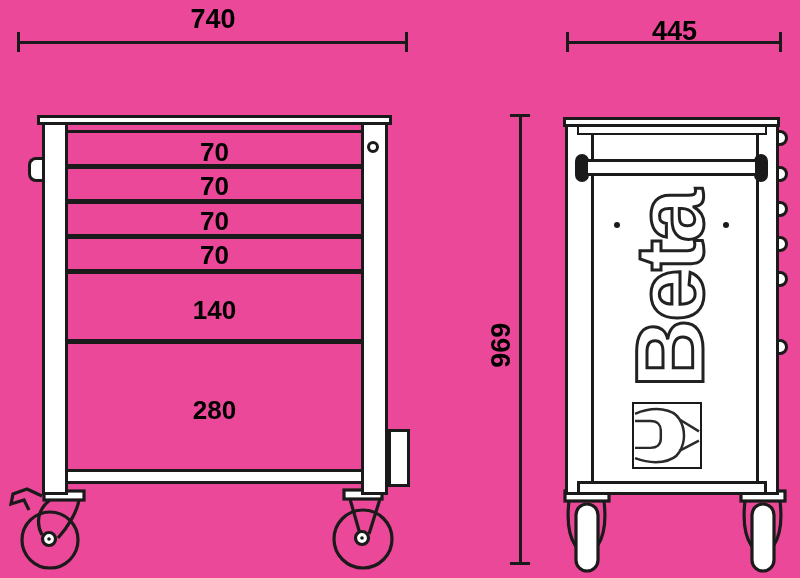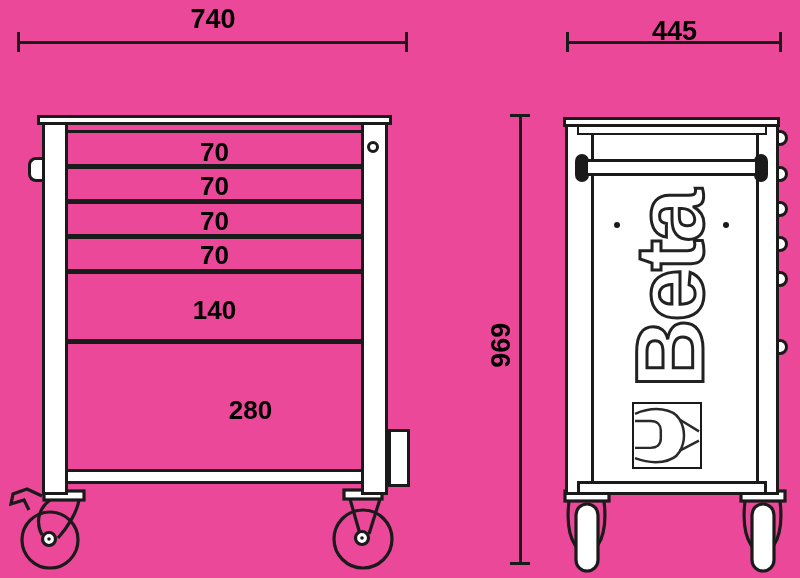--- a/index.html
+++ b/index.html
@@ -41,21 +41,21 @@
   <div class="abs sep" style="left:68px;top:269px;width:293px;height:5px;z-index:3;"></div>
   <div class="abs sep" style="left:68px;top:339px;width:293px;height:5px;z-index:3;"></div>
 
   <div class="abs" style="left:68px;top:469px;width:293px;height:15px;border-top:3.5px solid #1a1a1a;border-bottom:3.5px solid #1a1a1a;background:#fff;box-sizing:border-box;z-index:3;"></div>
 
   <div class="abs lbl drawer-lbl" style="left:68px;top:139px;width:293px;">70</div>
   <div class="abs lbl drawer-lbl" style="left:68px;top:173px;width:293px;">70</div>
   <div class="abs lbl drawer-lbl" style="left:68px;top:208px;width:293px;">70</div>
   <div class="abs lbl drawer-lbl" style="left:68px;top:242px;width:293px;">70</div>
   <div class="abs lbl drawer-lbl" style="left:68px;top:297px;width:293px;">140</div>
-  <div class="abs lbl drawer-lbl" style="left:68px;top:397px;width:293px;margin-left:36px;">280</div>
+  <div class="abs lbl drawer-lbl" style="left:68px;top:397px;width:293px;">280</div>
 
   <div class="abs" style="left:367px;top:141px;width:12px;height:12px;border:3.5px solid #1a1a1a;border-radius:50%;background:#fff;box-sizing:border-box;z-index:5;"></div>
 
   <svg class="abs" style="left:0;top:484px;" width="420" height="94" viewBox="0 0 420 94">
     <g stroke="#1a1a1a" stroke-width="3.2" fill="none">
 
       <path d="M42,12 L27,5 L13,10 L11,20 L24,16 L29,26"></path>
       <rect x="44" y="7" width="40" height="9" fill="#fff"></rect>
       <path d="M50,16 C39,24 35,38 42,51"></path>
       <path d="M79,16 C77,28 68,43 58,54"></path>

